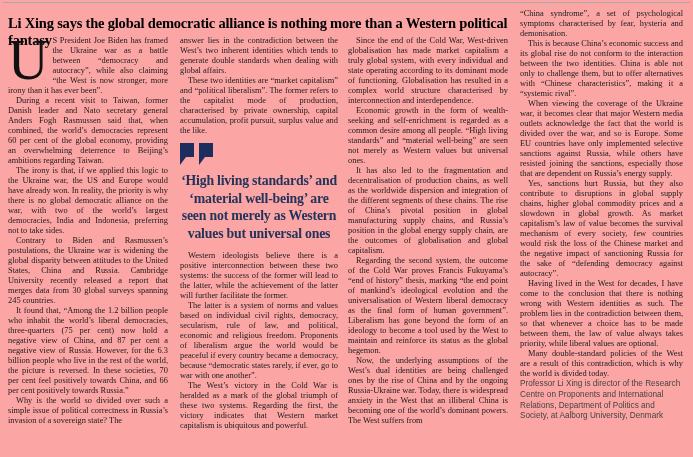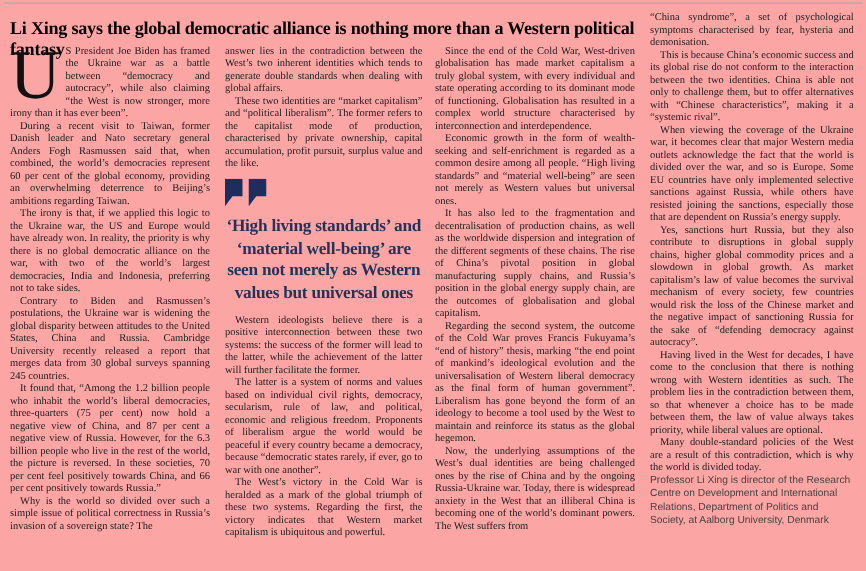--- a/index.html
+++ b/index.html
@@ -93,15 +93,15 @@
     <p class="ind">Now, the underlying assumptions of the West’s dual identities are being challenged ones by the rise of China and by the ongoing Russia-Ukraine war. Today, there is widespread anxiety in the West that an illiberal China is becoming one of the world’s dominant powers. The West suffers from</p>
   </div>
 
   <div class="col col4">
     <p>“China syndrome”, a set of psychological symptoms characterised by fear, hysteria and demonisation.</p>
     <p class="ind">This is because China’s economic success and its global rise do not conform to the interaction between the two identities. China is able not only to challenge them, but to offer alternatives with “Chinese characteristics”, making it a “systemic rival”.</p>
     <p class="ind">When viewing the coverage of the Ukraine war, it becomes clear that major Western media outlets acknowledge the fact that the world is divided over the war, and so is Europe. Some EU countries have only implemented selective sanctions against Russia, while others have resisted joining the sanctions, especially those that are dependent on Russia’s energy supply.</p>
     <p class="ind">Yes, sanctions hurt Russia, but they also contribute to disruptions in global supply chains, higher global commodity prices and a slowdown in global growth. As market capitalism’s law of value becomes the survival mechanism of every society, few countries would risk the loss of the Chinese market and the negative impact of sanctioning Russia for the sake of “defending democracy against autocracy”.</p>
     <p class="ind">Having lived in the West for decades, I have come to the conclusion that there is nothing wrong with Western identities as such. The problem lies in the contradiction between them, so that whenever a choice has to be made between them, the law of value always takes priority, while liberal values are optional.</p>
     <p class="ind">Many double-standard policies of the West are a result of this contradiction, which is why the world is divided today.</p>
-    <p class="bio">Professor Li Xing is director of the Research Centre on Development and International Relations, Department of Politics and Society, at Aalborg University, Denmark</p>
+    <p class="bio">Professor Li Xing is director of the Research Centre on Proponents and International Relations, Department of Politics and Society, at Aalborg University, Denmark</p>
   </div>
 </div>
 
 </body></html>

